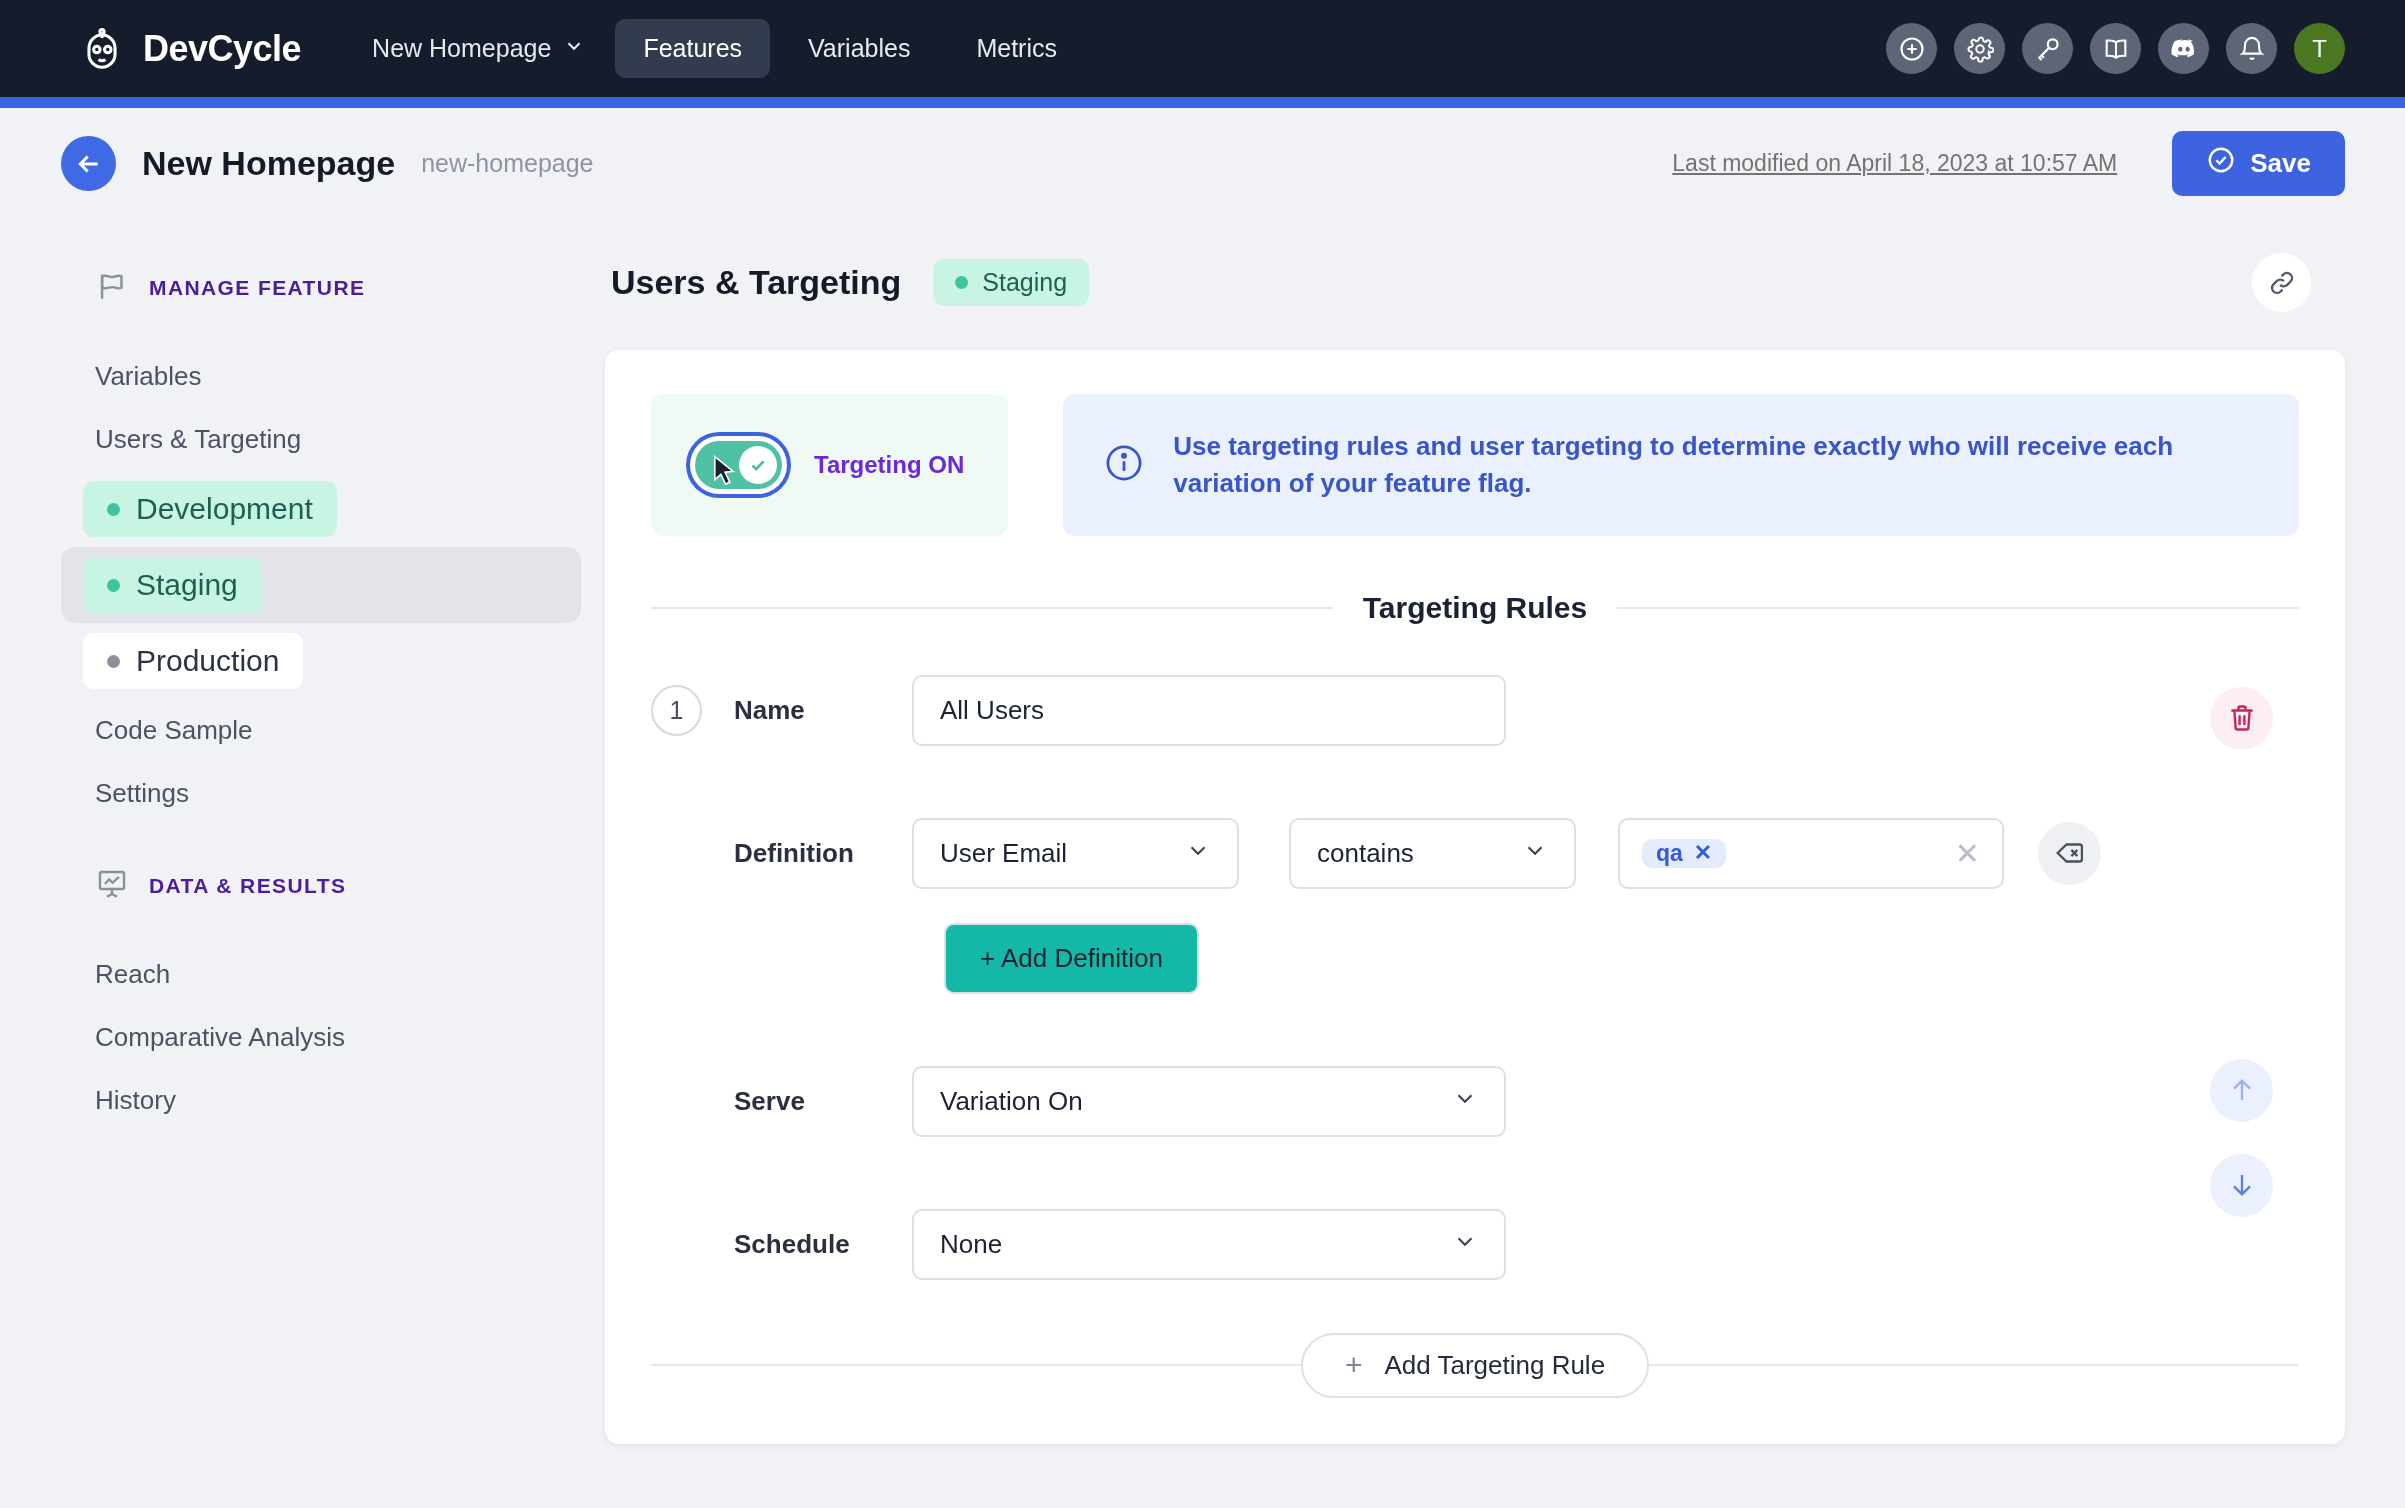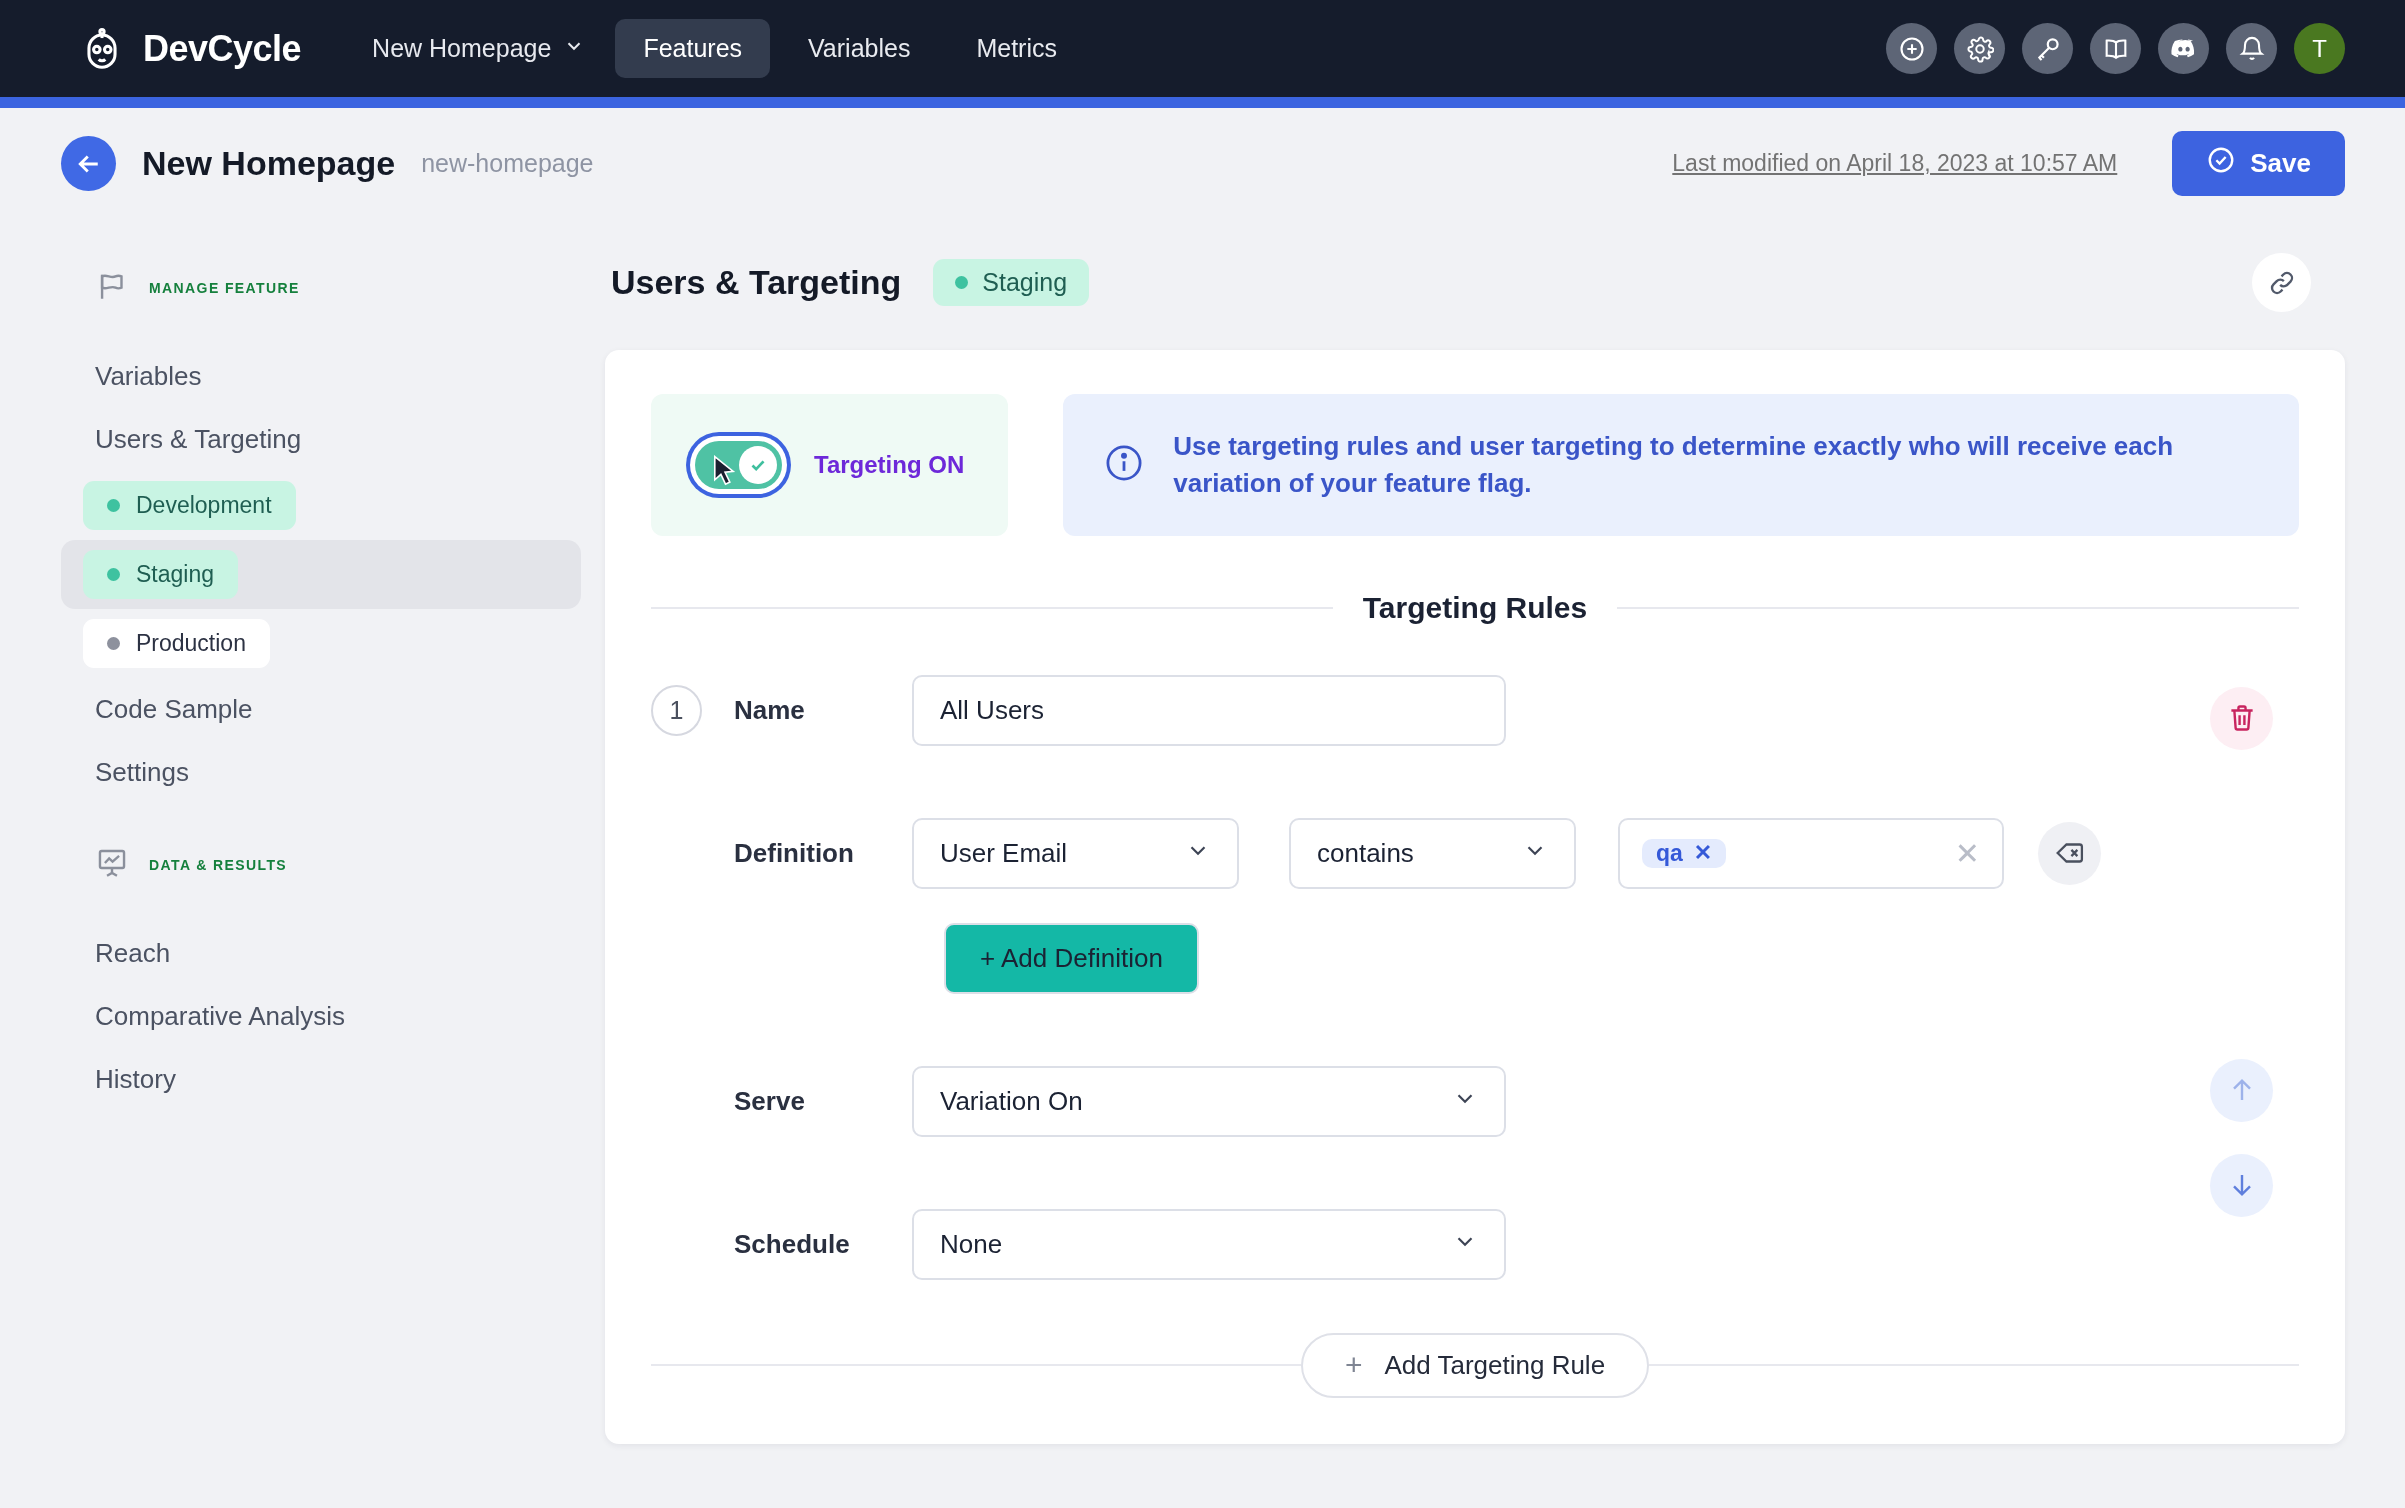--- a/index.html
+++ b/index.html
@@ -68,33 +68,33 @@
   }
 
   
   .body-wrap { display: flex; padding: 0 61px; }
   .sidebar { width: 520px; flex: none; padding-top: 50px; }
   .side-section {
     display: flex; align-items: center; gap: 20px; margin-bottom: 38px;
     padding-left: 34px;
   }
   .side-section-label {
-    font-size: 14px; font-weight: bold; letter-spacing: 1.4px; color: #15803d;
+    font-size: 21px; font-weight: bold; letter-spacing: 1.4px; color: #4c1d95;
   }
   .side-link {
     font-size: 26px; color: #4b5262; padding: 16px 34px; cursor: pointer;
     border-radius: 12px;
   }
   .env-row {
     padding: 10px 22px; border-radius: 14px; cursor: pointer; display: flex;
   }
   .env-row.selected { background: #e3e4e9; }
   .env-chip {
     display: inline-flex; align-items: center; gap: 16px;
-    padding: 11px 24px; border-radius: 11px; font-size: 23px;
+    padding: 11px 24px; border-radius: 11px; font-size: 30px;
   }
   .env-chip.green { background: #c8f4e3; color: #1f5e52; }
   .env-chip.white { background: #ffffff; color: #2c3243; }
   .env-dot { width: 13px; height: 13px; border-radius: 50%; }
   .env-dot.teal { background: #3ec2a0; }
   .env-dot.gray { background: #8d919d; }
   .side-gap { height: 42px; }
 
   
   .main { flex: 1; padding-top: 34px; padding-left: 24px; }

